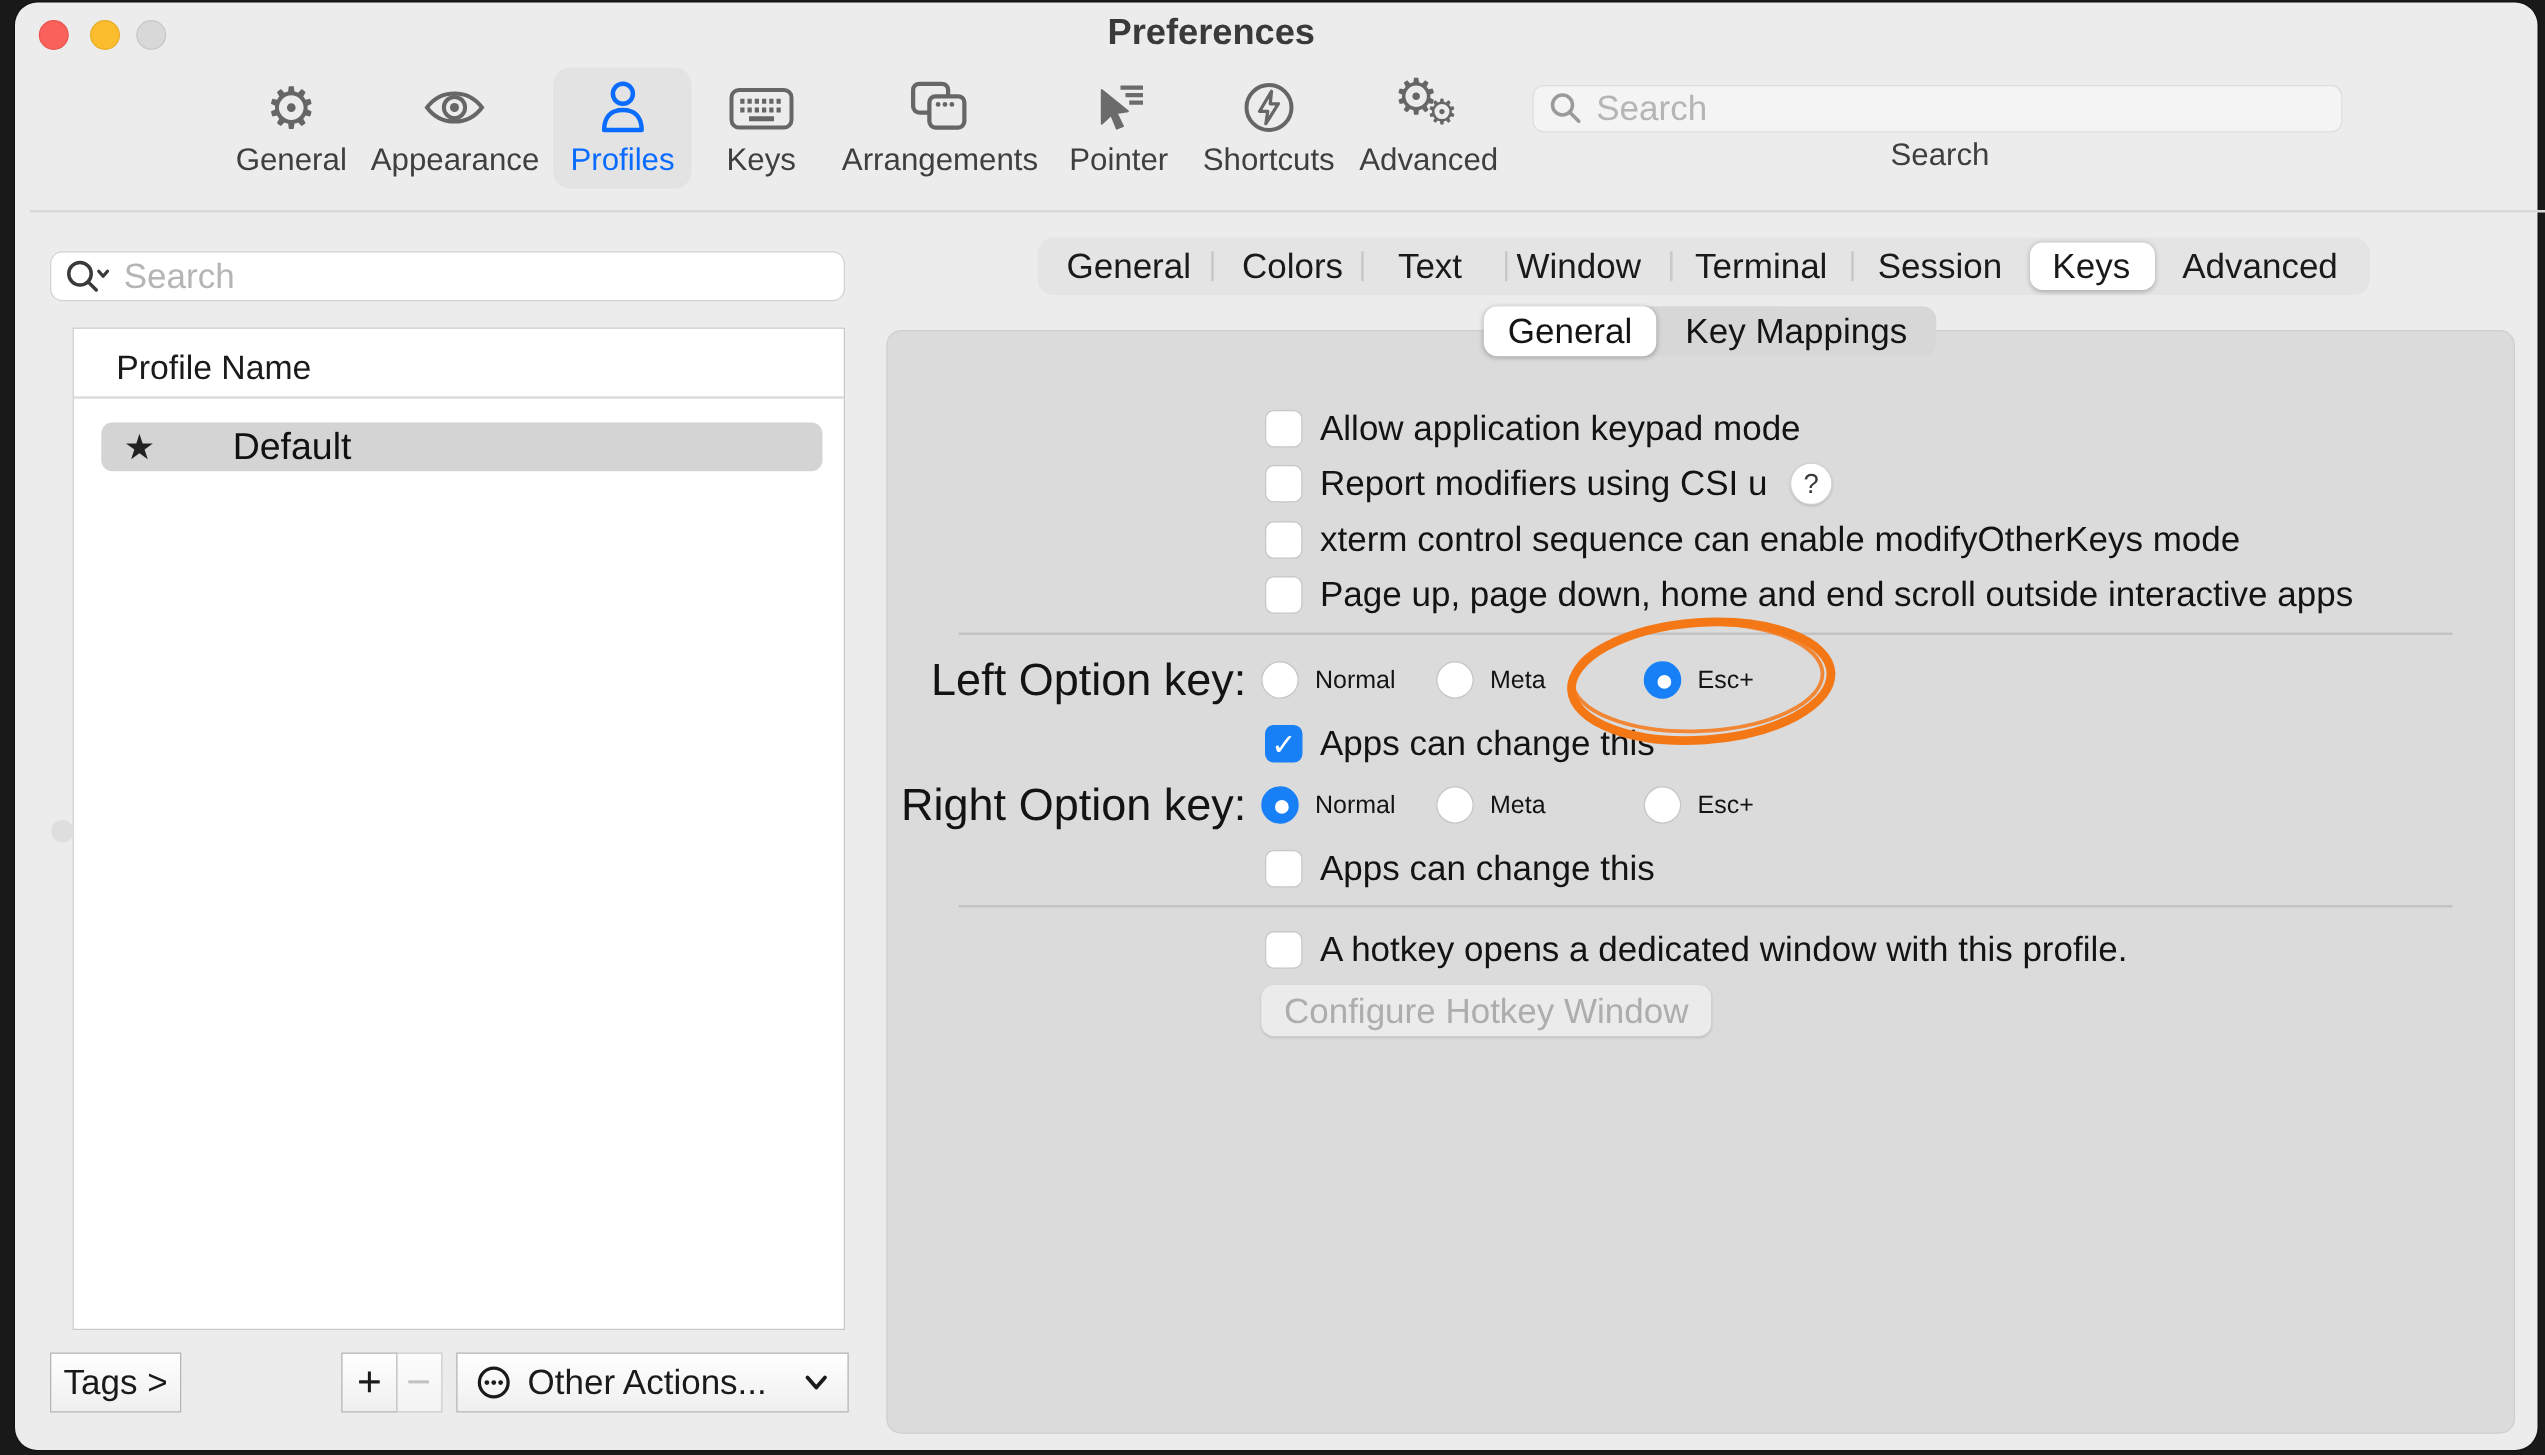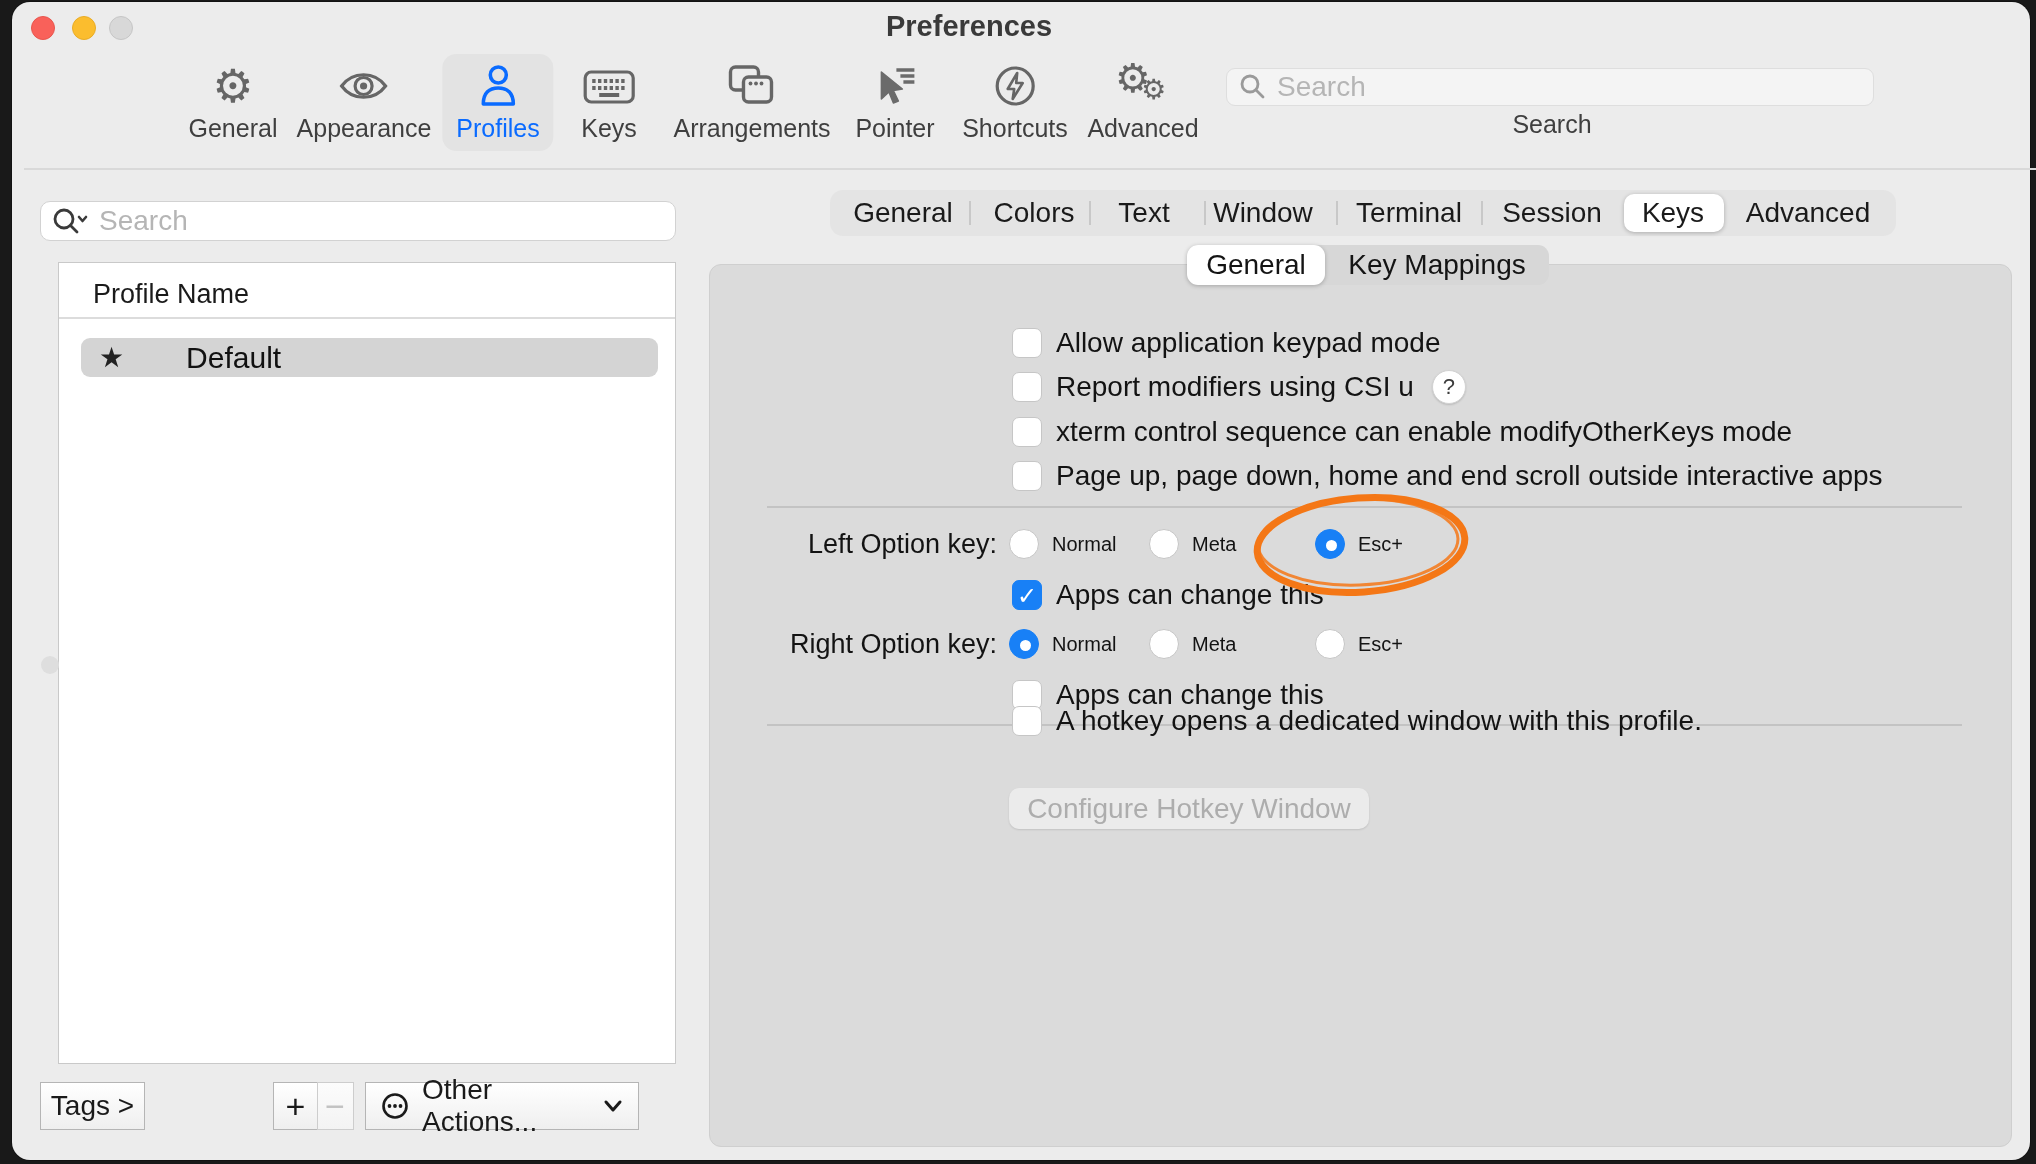--- a/index.html
+++ b/index.html
@@ -56,21 +56,21 @@
   .profile-name { font-size:30px; color:#111;margin-left:48px; }
   #side-dot { position:absolute; left:29px; top:654px; width:18px; height:18px; border-radius:50%; background:#DEDEDE; }
 
   .bevel-btn { position:absolute; top:1080px; height:48px; border:1.5px solid #B5B5B5;
                background:linear-gradient(180deg,#FFFFFF,#EFEFEF); color:#1A1A1A;
                display:flex; align-items:center; justify-content:center; font-size:28px; }
   #tags-btn { left:28px; width:105px; }
   #add-btn { left:261px; width:45px; font-size:34px; font-weight:300; }
   #remove-btn { left:304.5px; width:37px; font-size:34px; font-weight:300;
                 border-color:#CDCDCD; color:#C2C2C2; background:linear-gradient(180deg,#FCFCFC,#F3F3F3); }
-  #other-actions { left:353px; width:274px; justify-content:space-between; padding:0 14px; gap:12px; }
+  #other-actions { left:353px; width:314px; justify-content:space-between; padding:0 14px; gap:12px; }
   #other-actions .chev { margin-left:auto; }
 
   
   #tab-panel { position:absolute; left:697px; top:262px; width:1303px; height:883px;
                background:#DBDBDB; border:1px solid #CFCFCF; border-radius:12px; }
   #tab-bar { position:absolute; left:818px; top:188px; width:1066px; height:46px;
              background:#E4E4E4; border-radius:13px; }
   .tab { position:absolute; top:188px; height:46px; line-height:46px; transform:translateX(-50%);
          font-size:28px; color:#1A1A1A; white-space:nowrap; z-index:3; }
   #tab-sel-bg { position:absolute; left:1612px; top:192px; width:100px; height:38px;
@@ -95,21 +95,21 @@
   .radio { width:30px; height:30px; border-radius:50%; background:#FFF;
            border:1.5px solid #C6C6C6; flex:0 0 auto; position:relative; }
   .radio.selected { background:#1880F6; border-color:#1880F6; }
   .radio.selected::after { content:""; position:absolute; left:9.5px; top:9.5px; width:11px; height:11px;
            border-radius:50%; background:#FFF; }
   .help-badge { width:34px; height:34px; border-radius:50%; background:#FFF; border:1px solid #D2D2D2;
                 box-shadow:0 1px 2px rgba(0,0,0,.15); color:#3C3C3C; font-size:22px;
                 display:flex; align-items:center; justify-content:center; margin-left:4px; }
   .hdivider { position:absolute; left:755px; width:1195px; height:1.5px; background:#C3C3C3; }
   .opt-label { position:absolute; left:700px; width:285px; text-align:right; transform:translateY(-50%);
-               font-size:27px; color:#131313; }
+               font-size:36px; color:#131313; }
   .radio-pair { position:absolute; display:flex; align-items:center; gap:13px;
                 transform:translateY(-50%); font-size:20px; color:#131313; }
   #configure-btn { position:absolute; left:997px; top:786px; width:360px; height:41px;
                    border:none; border-radius:10px; background:#EBEBEB; color:#ADADAD;
                    font-family:inherit; font-size:28px; box-shadow:0 1px 2px rgba(0,0,0,.12); }
   #annotation-svg { position:absolute; left:0; top:0; z-index:10; pointer-events:none; }
   svg.icon { display:block; }
 </style>
 </head>
 <body>
@@ -333,21 +333,21 @@
     <span class="radio"></span>
     <span>Esc+</span>
   </div>
   <div class="panel-row" style="left:1000px; top:693px">
     <span class="checkbox"></span>
     <span>Apps can change this</span>
   </div>
 
   <div class="hdivider" style="top:722px"></div>
 
-  <div class="panel-row" style="left:1000px; top:719px">
+  <div class="panel-row" style="left:1000px; top:758px">
     <span class="checkbox"></span>
     <span>A hotkey opens a dedicated window with this profile.</span>
   </div>
   <button id="configure-btn" disabled="">Configure Hotkey Window</button>
 
   <svg id="annotation-svg" width="2036" height="1164" viewBox="0 0 2036 1164">
     <ellipse cx="1349" cy="543" rx="104" ry="47" transform="rotate(-4 1349 543)" fill="none" stroke="#F47716" stroke-width="7" stroke-linecap="round"></ellipse>
     <ellipse cx="1346" cy="540" rx="100" ry="43" transform="rotate(-2 1346 540)" fill="none" stroke="#F47716" stroke-width="3" opacity="0.85"></ellipse>
   </svg>
 

